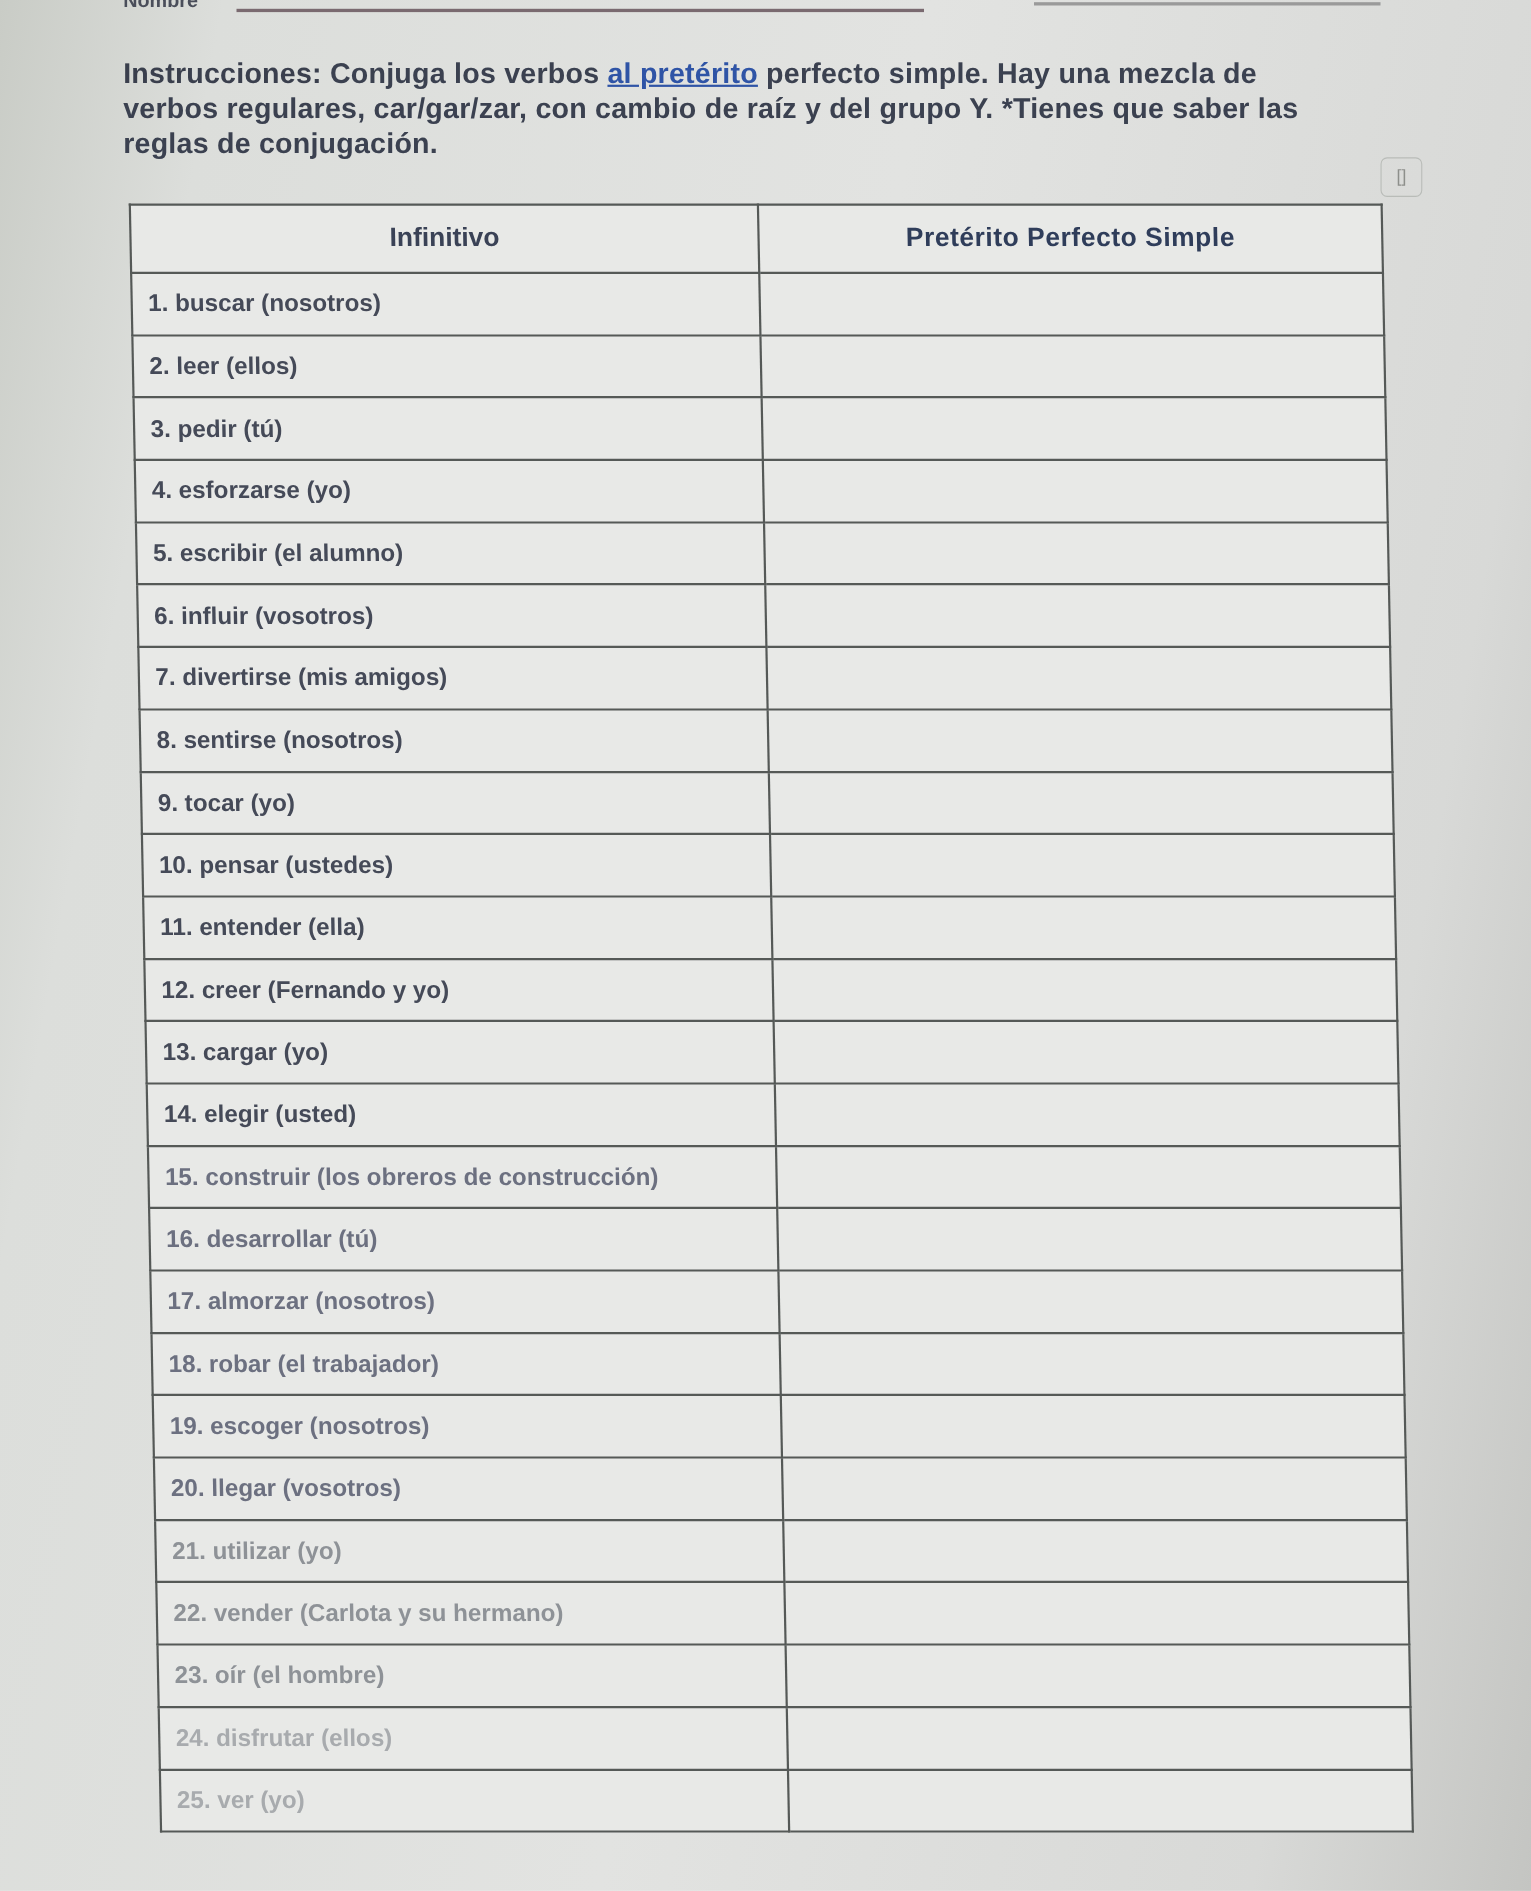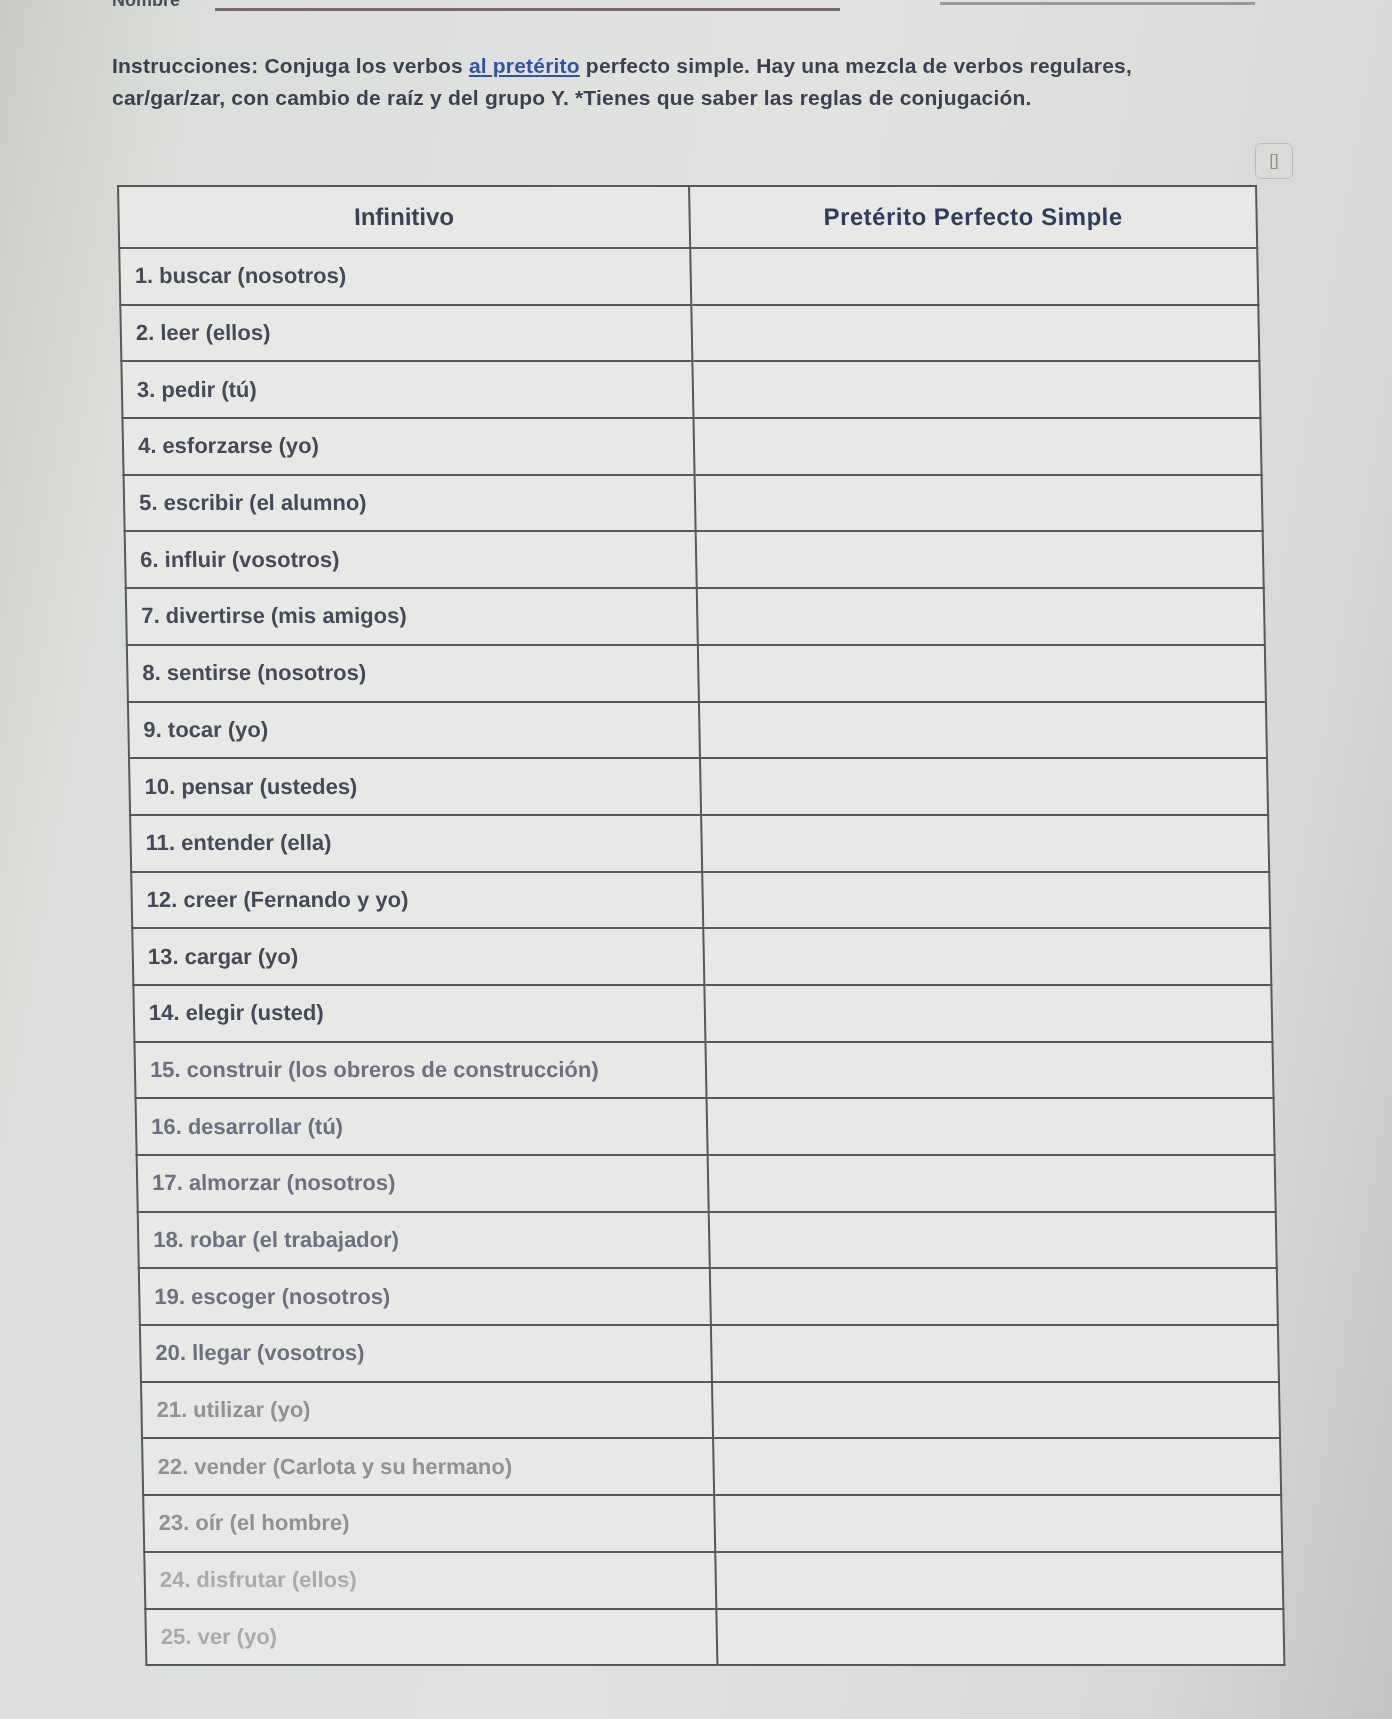--- a/index.html
+++ b/index.html
@@ -8,21 +8,21 @@
     background: linear-gradient(100deg, #c9ccc6 0%, #dcdedb 12%, #e2e3e1 50%, #d8d9d7 85%, #c4c5c2 100%);
     font-family: "Liberation Sans", sans-serif;
     position:relative;
     filter: blur(0.6px);
   }
   .name-label { position:absolute; left:112px; top:-10px; font-size:18px; color:#4a4e5a; font-weight:bold; }
   .name-line { position:absolute; left:215px; top:8px; width:625px; height:3px; background:#7a6a70; }
   .date-line { position:absolute; left:940px; top:2px; width:315px; height:3px; background:#9a9a9a; }
   .instructions {
     position:absolute; left:112px; top:50px; width:1100px;
-    font-size:21px; line-height:32px; color:#3b4150; font-weight:bold; letter-spacing:0.2px;
+    font-size:26px; line-height:32px; color:#3b4150; font-weight:bold; letter-spacing:0.2px;
   }
   .instructions .lead { font-weight:bold; color:#3a3f4d; }
   .instructions .link { color:#2f54a6; text-decoration:underline; }
   .marker {
     position:absolute; left:1255px; top:143px; width:36px; height:34px;
     border:1px solid #b9bcb8; border-radius:6px; color:#8d8f8b; font-size:16px;
     display:flex; align-items:center; justify-content:center;
   }
   .table-wrap {
     position:absolute; left:117px; top:185px; width:1140px; height:1480px;

